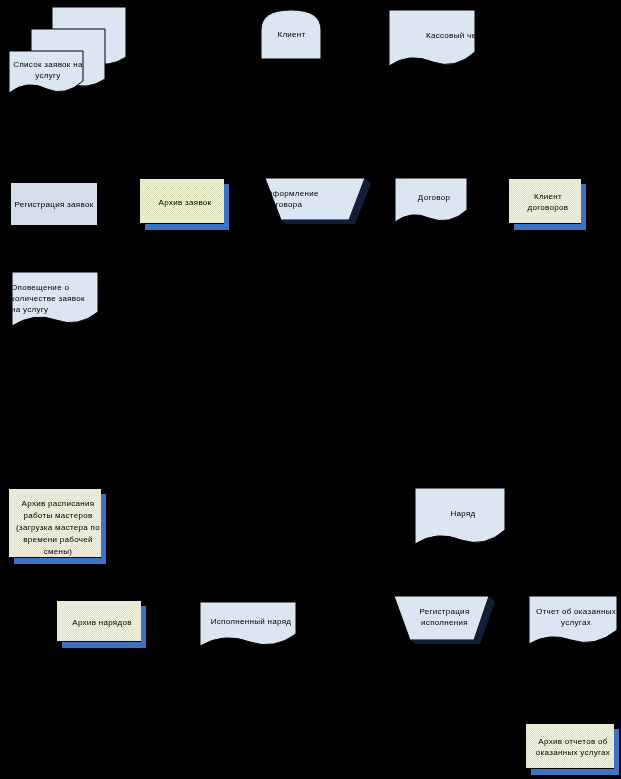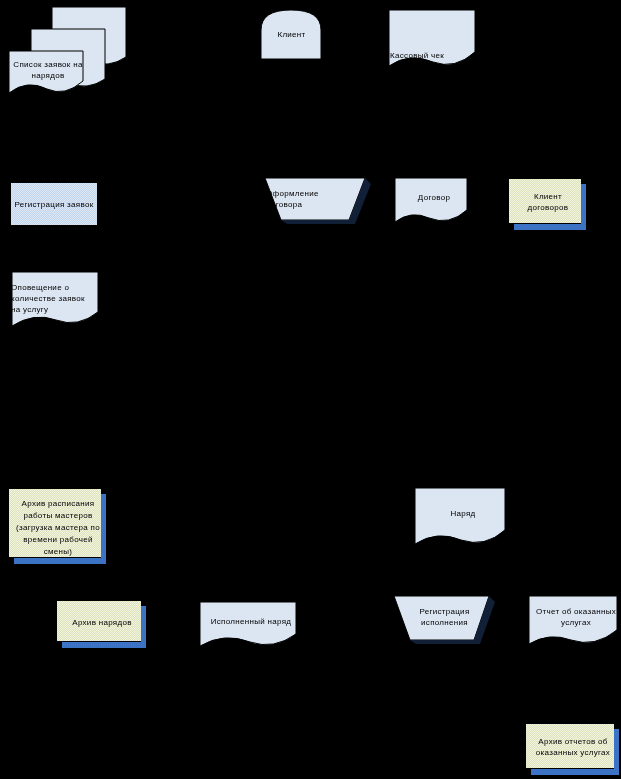--- a/index.html
+++ b/index.html
@@ -144,43 +144,49 @@
     <line x1="280" y1="622" x2="302" y2="622" stroke="#000000" stroke-width="1.6" marker-end="url(#ah)"></line>
   </svg>
 
   <div class="node docstack" style="left:4px; top:5px; width:124px; height:98px;">
     <svg class="shape" viewBox="0 0 124 98" preserveAspectRatio="none">
       <path d="M46,2 H122 V52 Q104,64 86,56 Q68,48 48,58 V2 Z" fill="#dce6f2" stroke="#000000" stroke-width="1"></path>
       <path d="M25,24 H101 V74 Q83,86 65,78 Q47,70 27,80 V24 Z" fill="#dce6f2" stroke="#000000" stroke-width="1"></path>
       <path d="M3,46 H79 V76 Q61,92 43,84 Q23,74 5,88 V46 Z" fill="#dce6f2" stroke="#000000" stroke-width="1"></path>
     </svg>
     <span class="lbl" style="position:absolute; left:3px; top:54px; width:76px; text-align:center;">Список заявок на
-нарядов</span>
+услугу</span>
   </div>
 
   <div class="node arch" style="left:259px; top:8px; width:65px; height:53px;">
     <svg class="shape" viewBox="0 0 65 53" preserveAspectRatio="none">
       <path d="M2,51 V22 Q2,2 32,2 Q62,2 62,22 V51 Z" fill="#dce6f2" stroke="#000000" stroke-width="1"></path>
     </svg>
     <span class="lbl">Клиент</span>
   </div>
 
   <div class="node doc" style="left:387px; top:8px; width:90px; height:65px;">
     <svg class="shape" viewBox="0 0 90 65" preserveAspectRatio="none">
       <path d="M2,2 H88 V44 Q68,62 46,54 Q22,44 2,58 V2 Z" fill="#dce6f2" stroke="#000000" stroke-width="1"></path>
       <path d="M88,44 L74,56" stroke="#000000" stroke-width="1" fill="none"></path>
     </svg>
-    <span class="lbl" style="position:absolute; left:0; top:22px; width:90px; text-align:left;margin-top:20px;">Кассовый чек</span>
+    <span class="lbl" style="position:absolute; left:0; top:22px; width:90px; text-align:right;">Кассовый чек</span>
   </div>
 
   <div class="node rect noshadow" style="left:10px; top:182px; width:88px; height:44px;">
     <div class="body fill-blue" style="border:1px solid #000000;"></div>
     <span class="lbl">Регистрация заявок</span>
   </div>
 
+  <div class="node rect" style="left:139px; top:178px; width:90px; height:52px;">
+    <div class="shadow-r"></div>
+    <div class="shadow-b"></div>
+    <div class="body fill-beige" style="border:1px solid #000000;"></div>
+    <span class="lbl" style="position:absolute; left:0; top:19px; width:86px; text-align:center;">Архив заявок</span>
+  </div>
 
   <div class="node trap" style="left:263px; top:176px; width:110px; height:50px;">
     <svg class="shape" viewBox="0 0 110 50" preserveAspectRatio="none">
       <path d="M2,2 H102 L86,44 H18 Z" fill="#dce6f2" stroke="#000000" stroke-width="1"></path>
       <path d="M102,2 L108,8 L92,48 H24 L18,44 H86 Z" fill="#1f3864" opacity="0.55"></path>
     </svg>
     <span class="lbl" style="position:absolute; left:0; top:12px; width:104px; text-align:left;">Оформление
 договора</span>
   </div>
 

